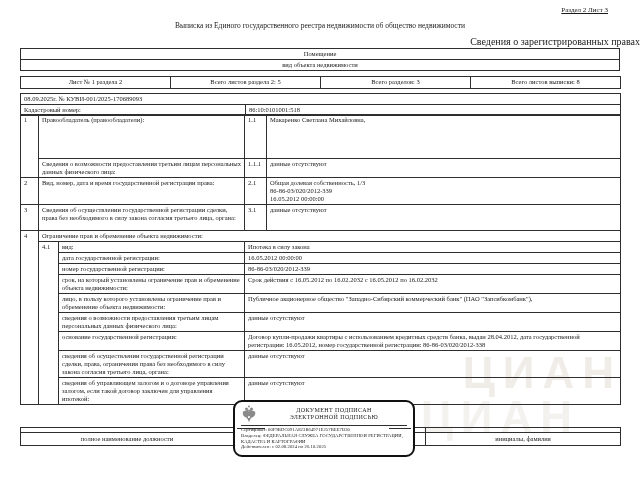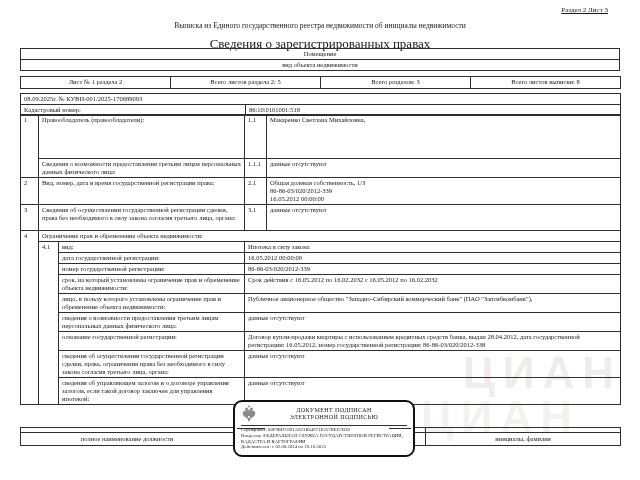--- a/index.html
+++ b/index.html
@@ -3,21 +3,21 @@
 <meta charset="utf-8">
 <style>
   * { margin:0; padding:0; box-sizing:border-box; }
   html,body { background:#fff; }
   .page {
     position:relative; width:640px; height:480px; background:#fff;
     font-family:"Liberation Serif","DejaVu Serif",serif; color:#1a1a1a; overflow:hidden;
   }
   .corner { position:absolute; top:6px; right:32px; font-size:7px;text-decoration:underline; }
   .title  { position:absolute; top:21px; left:0; width:100%; text-align:center; font-size:7.5px; }
-  .subtitle{ position:absolute; top:36px; left:0; width:100%; text-align:center; font-size:13px; }
+  .subtitle{ position:absolute; top:36px; left:0; width:100%; text-align:right; font-size:10px; }
 
   .watermark { position:absolute; font-family:"Liberation Sans",sans-serif; font-weight:bold;
     color:rgba(205,195,183,0.30); letter-spacing:8px; pointer-events:none; }
   .wm1 { right:18px; top:348px; font-size:44px; }
   .wm2 { right:60px; top:392px; font-size:44px; color:rgba(205,195,183,0.22); }
 
   table { border-collapse:collapse; table-layout:fixed; }
   .box { position:absolute; left:20px; width:600px; }
   .box td { border:1px solid #2e2e2e; font-size:6.5px; line-height:8px; padding:1px 3px; vertical-align:top; background:transparent; }
 
@@ -56,21 +56,21 @@
 </style>
 </head>
 <body>
 
 <div class="page">
 
   <div class="watermark wm1">ЦИАН</div>
   <div class="watermark wm2">ЦИАН</div>
 
   <div class="corner">Раздел 2 Лист 3</div>
-  <div class="title">Выписка из Единого государственного реестра недвижимости об инициалы недвижимости</div>
+  <div class="title">Выписка из Единого государственного реестра недвижимости об общество недвижимости</div>
   <div class="subtitle">Сведения о зарегистрированных правах</div>
 
   <table class="box type-box">
     <tbody>
         <tr>
           <td>Помещение</td>
         </tr>
     <tr>
           <td>вид объекта недвижимости</td>
         </tr>

